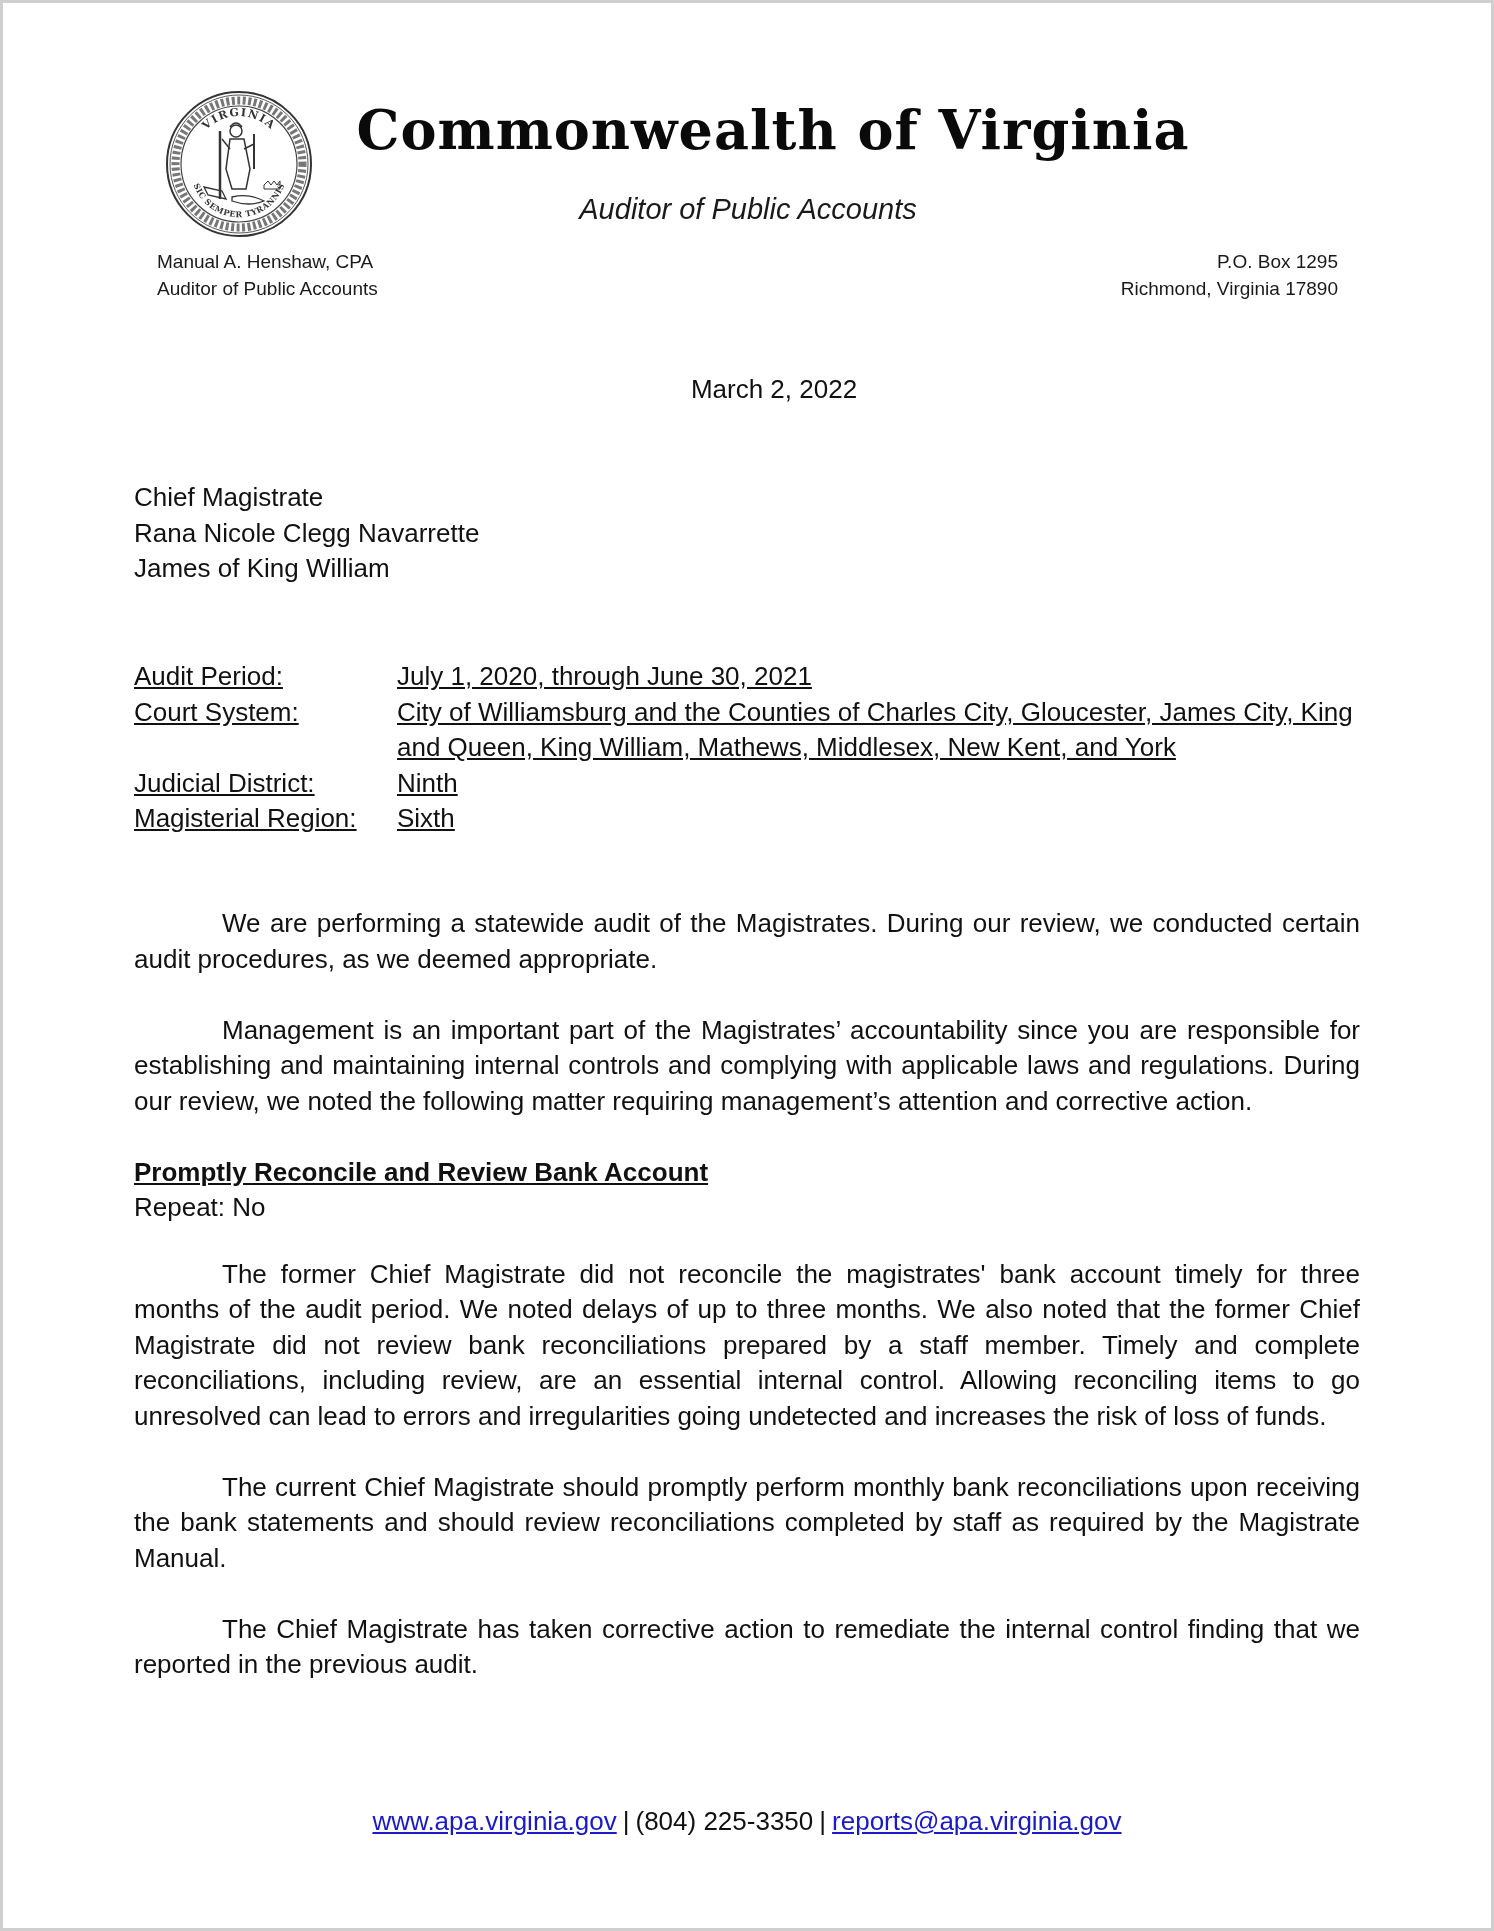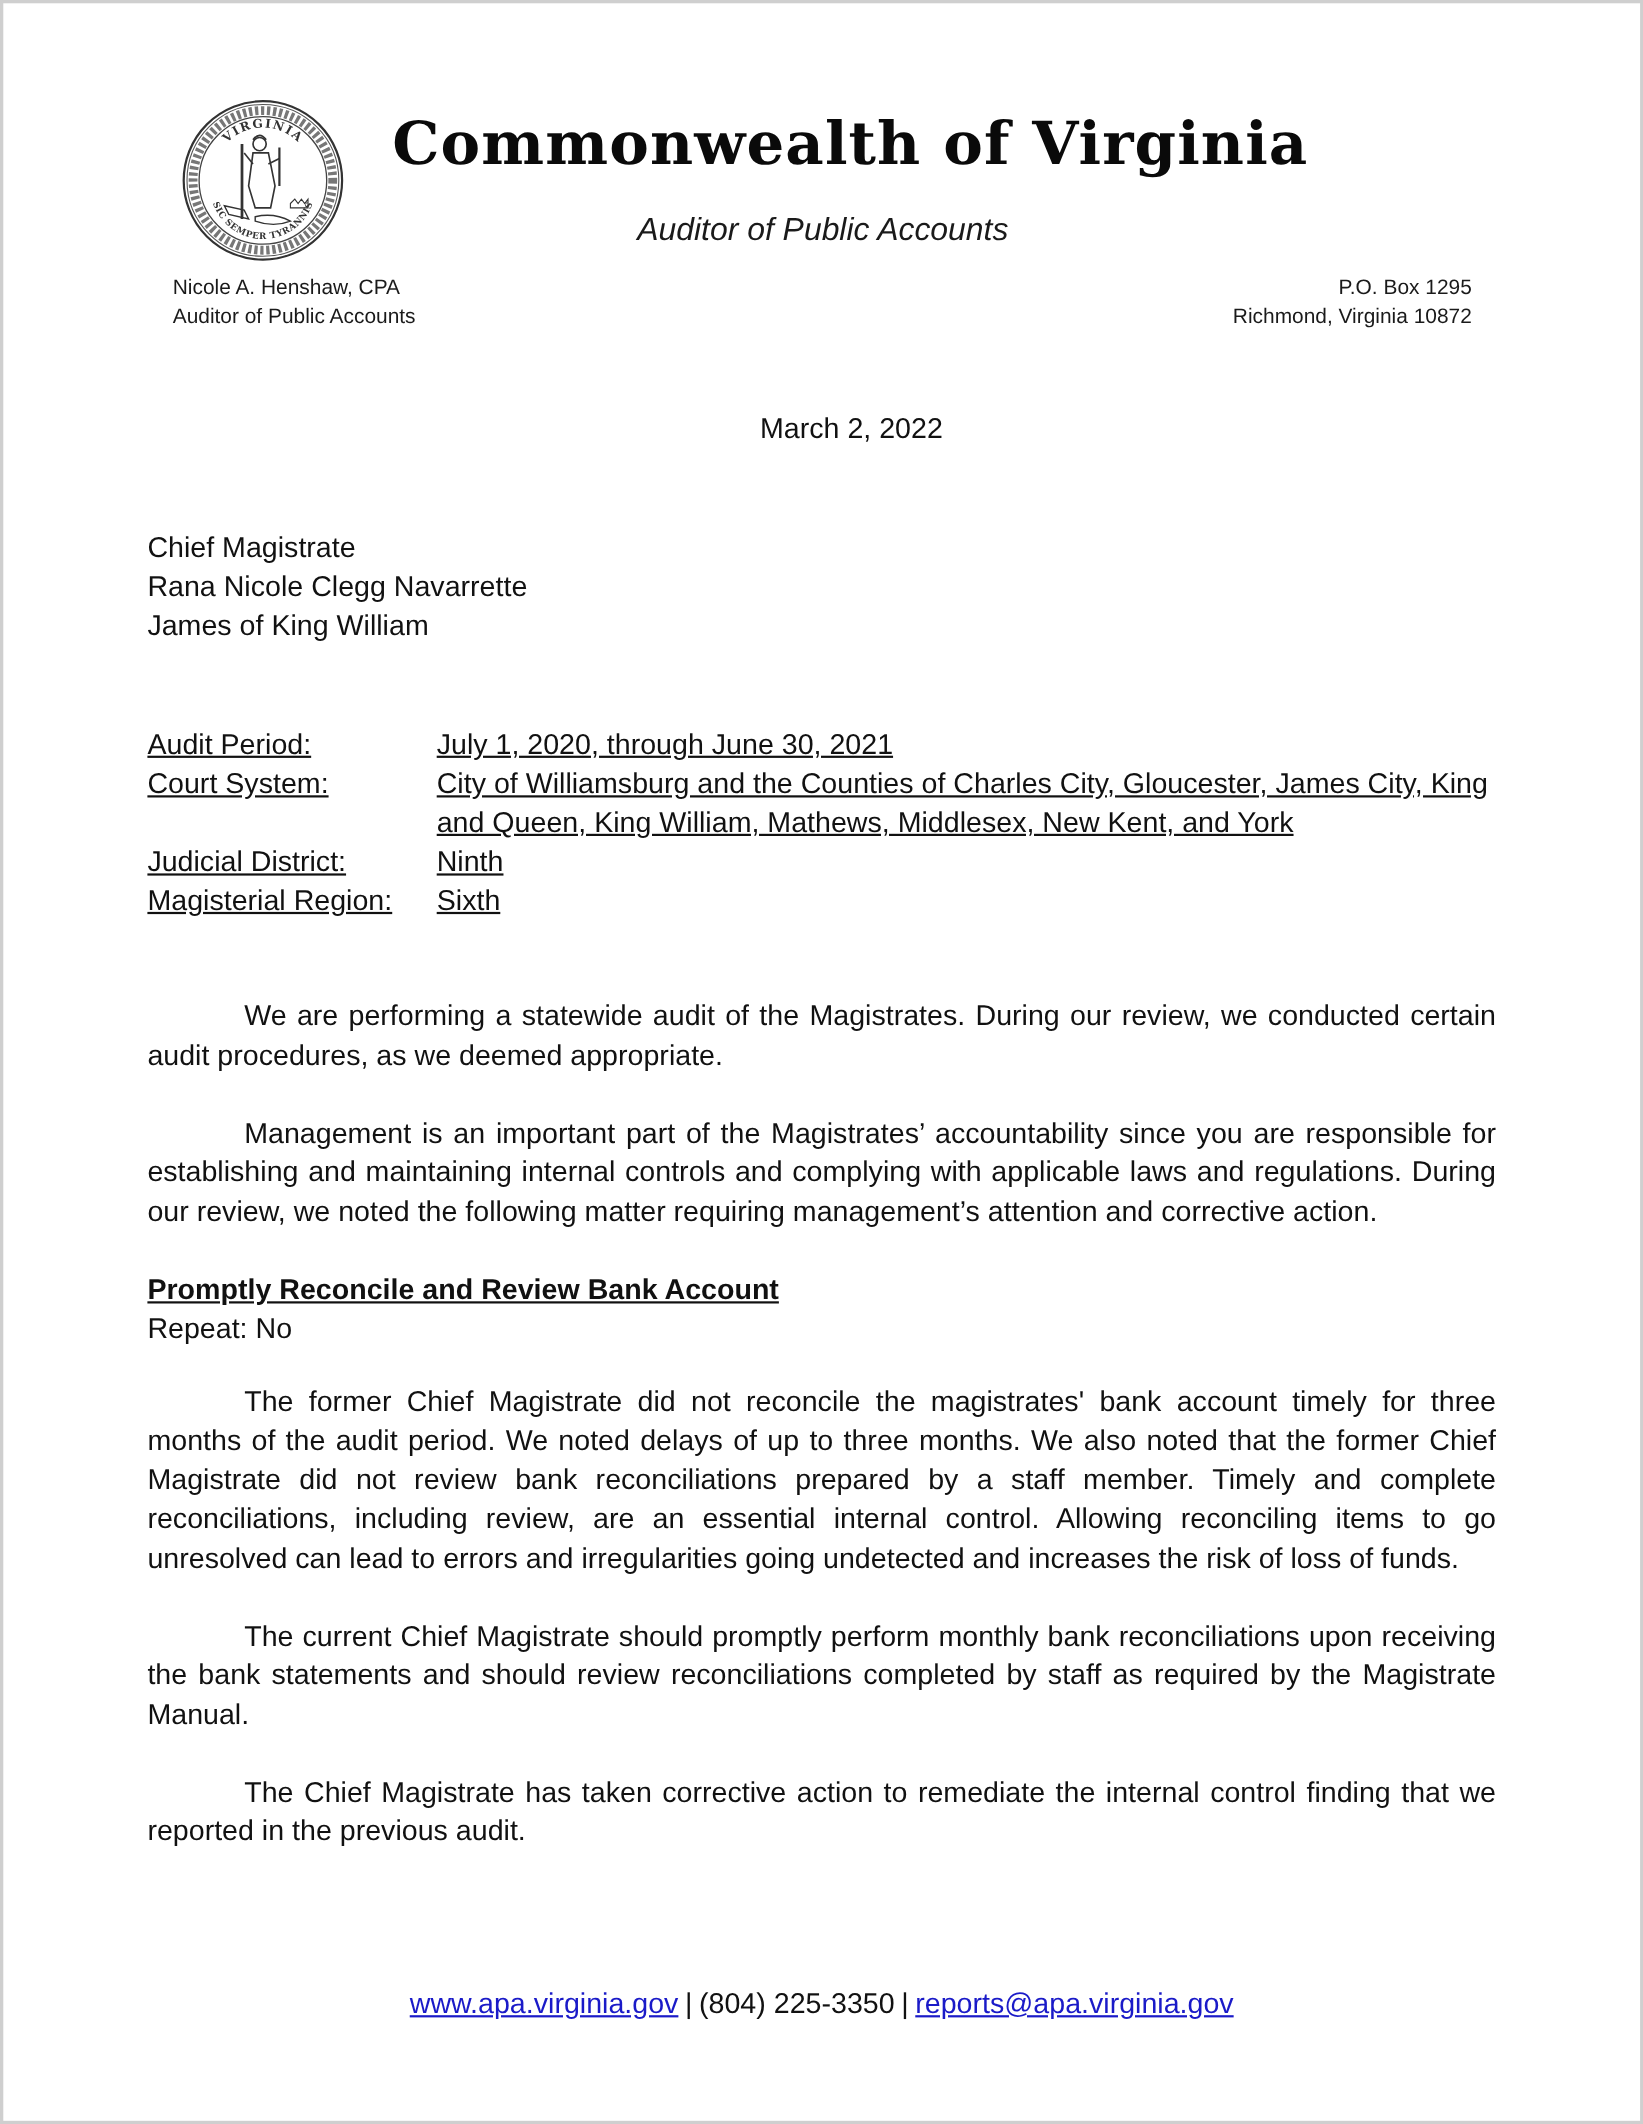--- a/index.html
+++ b/index.html
@@ -116,26 +116,26 @@
     <path d="M40 98 L58 102 L62 110 L44 106 Z" fill="none" stroke="#333" stroke-width="1.3"></path>
     <path d="M68 108 Q85 104 100 112 Q85 118 68 112 Z" fill="none" stroke="#333" stroke-width="1.3"></path>
     <path d="M100 96 L104 92 L107 96 L110 92 L113 96 L116 92 L116 100 L100 100 Z" fill="none" stroke="#333" stroke-width="1"></path>
   </svg>
 </div>
 
 <div class="title">Commonwealth of Virginia</div>
 <div class="subtitle">Auditor of Public Accounts</div>
 
 <div class="addr left">
-  <div>Nicole A. Henshaw, CPA</div>
+  <div>Manual A. Henshaw, CPA</div>
   <div>Auditor of Public Accounts</div>
 </div>
 <div class="addr right">
   <div>P.O. Box 1295</div>
-  <div>Richmond, Virginia 10872</div>
+  <div>Richmond, Virginia 17890</div>
 </div>
 
 <div class="date">March 2, 2022</div>
 
 <div class="recipient">
   <div>Chief Magistrate</div>
   <div>Rana Nicole Clegg Navarrette</div>
   <div>James of King William</div>
 </div>
 

